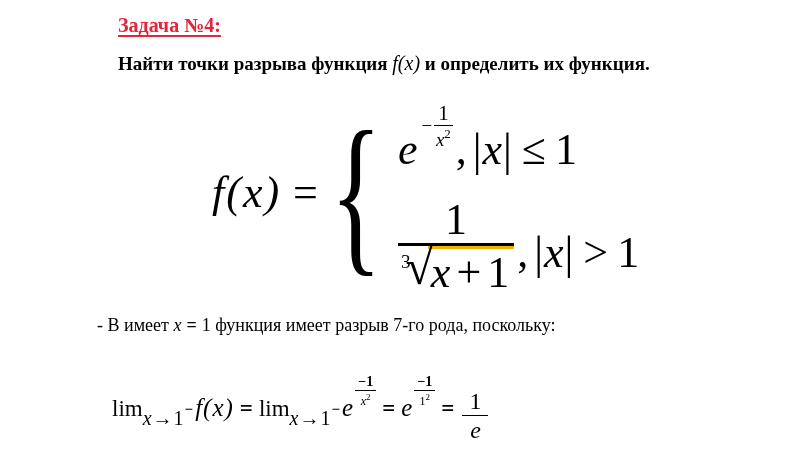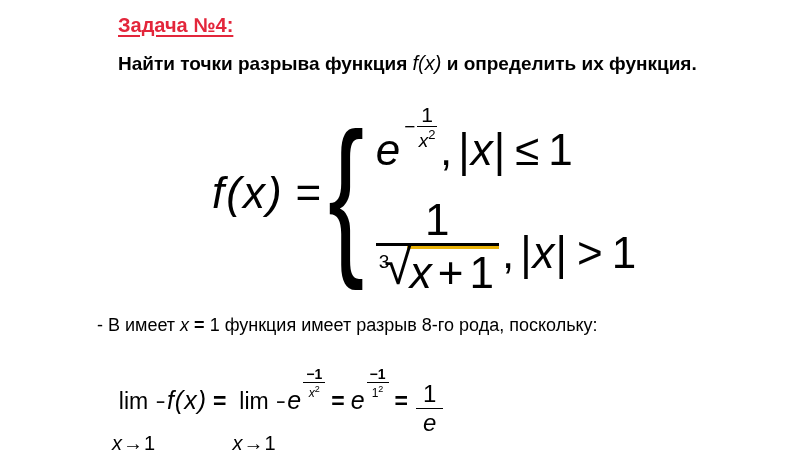--- a/index.html
+++ b/index.html
@@ -1,17 +1,17 @@
 <!DOCTYPE html>
 <html><head>
 <meta charset="utf-8">
 <style>
   html,body{margin:0;padding:0;background:#fff;}
   .page{position:relative;width:789px;height:454px;background:#ffffff;overflow:hidden;
-        font-family:Liberation Sans, sans-serif;color:#000;}
+        font-family:Liberation Serif, serif;color:#000;}
 
   
   .title{position:absolute;left:118px;top:14px;margin:0;font-size:20px;font-weight:bold;
          color:#e3263b;text-decoration:underline;text-decoration-thickness:2px;text-underline-offset:3px;}
   .subtitle{position:absolute;left:118px;top:52px;margin:0;font-size:19px;font-weight:bold;white-space:nowrap;}
   .subtitle .mi{font-weight:normal;font-size:20px;}
 
   .mi{font-style:italic;}
   sup.pw{font-size:60%;vertical-align:0.6em;font-style:normal;}
 
@@ -51,21 +51,21 @@
   .radicand{display:inline-block;border-top:3px solid #eab308;padding:2px 5px 0 3px;}
   .radicand .plus{margin:0 6px;}
 
   
   .note{position:absolute;left:97px;top:315px;margin:0;font-size:18px;white-space:nowrap;}
   .note .beq{font-weight:bold;margin:0 5px;}
 
   
   .limits{position:absolute;left:112px;top:388px;display:flex;align-items:baseline;
           font-size:25px;line-height:1;white-space:nowrap;}
-  .limgroup{display:inline-flex;flex-direction:column;align-items:center;}
+  .limgroup{display:inline-flex;flex-direction:row;align-items:center;}
   .limtop{font-size:23px;}
   .limbot{font-size:20px;margin-top:20px;}
   .limbot .arr{font-style:normal;margin:0 1px;}
   .supminus{font-size:15px;font-weight:bold;position:relative;top:-2px;margin:0 2px 0 1px;}
   .fx{font-size:25px;letter-spacing:1px;}
   .beq2{font-weight:bold;font-size:23px;margin:0 6px;}
   .expfrac{display:inline-flex;flex-direction:column;align-items:center;font-size:14px;
            transform:translateY(-30px);margin-left:2px;}
   .expfrac .en{font-weight:bold;border-bottom:1.5px solid #000;padding:0 3px 1px;line-height:1.0;}
   .expfrac .ed{line-height:1.0;padding-top:2px;font-size:12px;}
@@ -105,21 +105,21 @@
             <span class="bd">
               <span class="rootidx">3</span>
               <span class="rootsign">√</span>
               <span class="radicand"><span class="mi">x</span><span class="plus">+</span><span>1</span></span>
             </span>
           </span><span class="comma">,</span><span class="vbar">|</span><span class="mi">x</span><span class="vbar">|</span><span class="rel">&gt;</span><span>1</span>
       </div>
     </div>
   </div>
 
-  <p class="note"><span>- В имеет </span><span class="mi">x</span><span class="beq">=</span><span>1</span><span> функция имеет разрыв 8-го рода, поскольку:</span></p>
+  <p class="note"><span>- В имеет </span><span class="mi">x</span><span class="beq">=</span><span>1</span><span> функция имеет разрыв 7-го рода, поскольку:</span></p>
 
   <div class="limits">
     <span class="limgroup">
         <span class="limtop">lim</span>
         <span class="limbot"><span class="mi">x</span><span class="arr">→</span><span>1</span></span>
       </span>
       <span class="supminus">−</span>
       <span class="mi fx">f(x)</span>
       <span class="beq2">=</span>
       <span class="limgroup">

